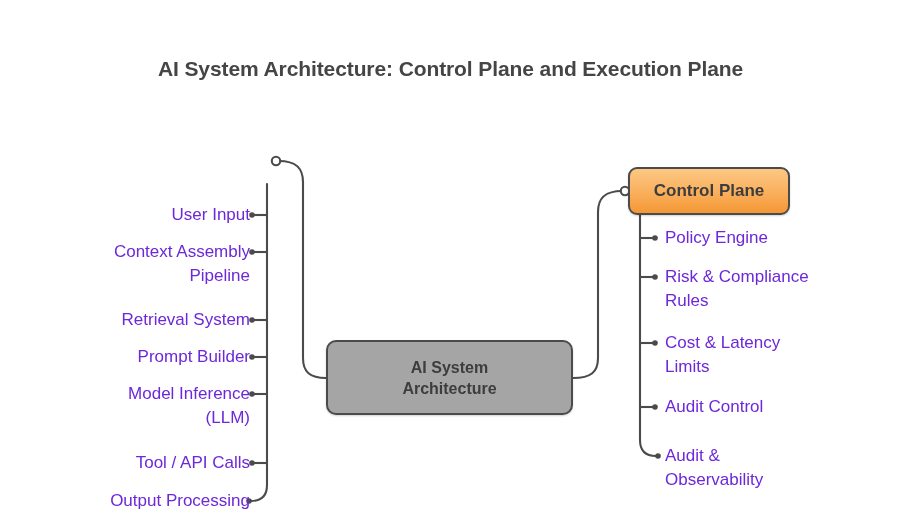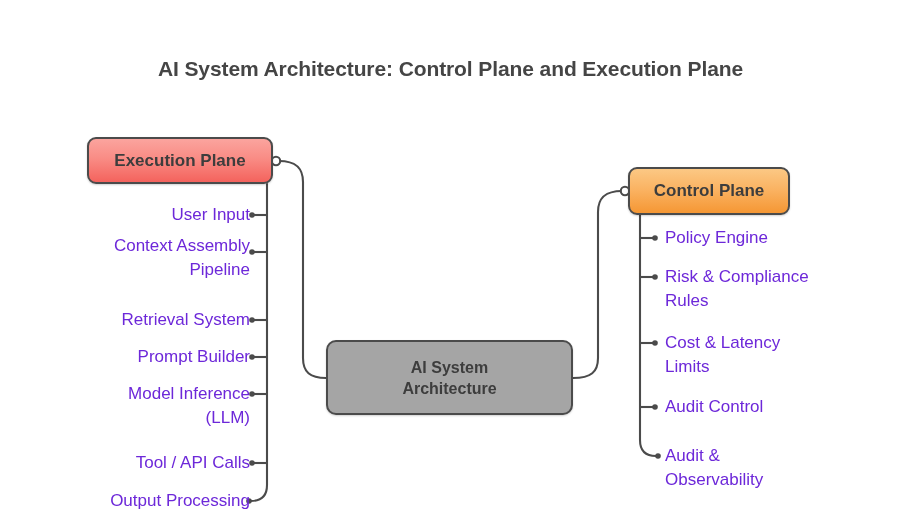--- a/index.html
+++ b/index.html
@@ -192,34 +192,33 @@
 
     <path class="tick" d="M 640 407 L 653 407"></path>
     <circle class="tickdot" cx="655" cy="407" r="2.8"></circle>
 
     <circle class="tickdot" cx="658" cy="456" r="2.8"></circle>
 
     <circle class="port" cx="276" cy="161" r="4.2"></circle>
     <circle class="port" cx="625" cy="191" r="4.2"></circle>
   </svg>
 
-  <div class="node" id="node-execution-plane">Execution Plane</div>
 
   <div class="node" id="node-control-plane">Control Plane</div>
 
   <div class="node" id="node-center">
     <span class="stack">
       <span>AI System</span><br>
       <span>Architecture</span>
     </span>
   </div>
 
   <div class="leaf left" style="top:203px;">User Input</div>
 
-  <div class="leaf left" style="top:234px;">Context Assembly
+  <div class="leaf left" style="top:240px;">Context Assembly
 Pipeline</div>
 
   <div class="leaf left" style="top:308px;">Retrieval System</div>
 
   <div class="leaf left" style="top:345px;">Prompt Builder</div>
 
   <div class="leaf left" style="top:382px;">Model Inference
 (LLM)</div>
 
   <div class="leaf left" style="top:489px;">Output Processing</div>

